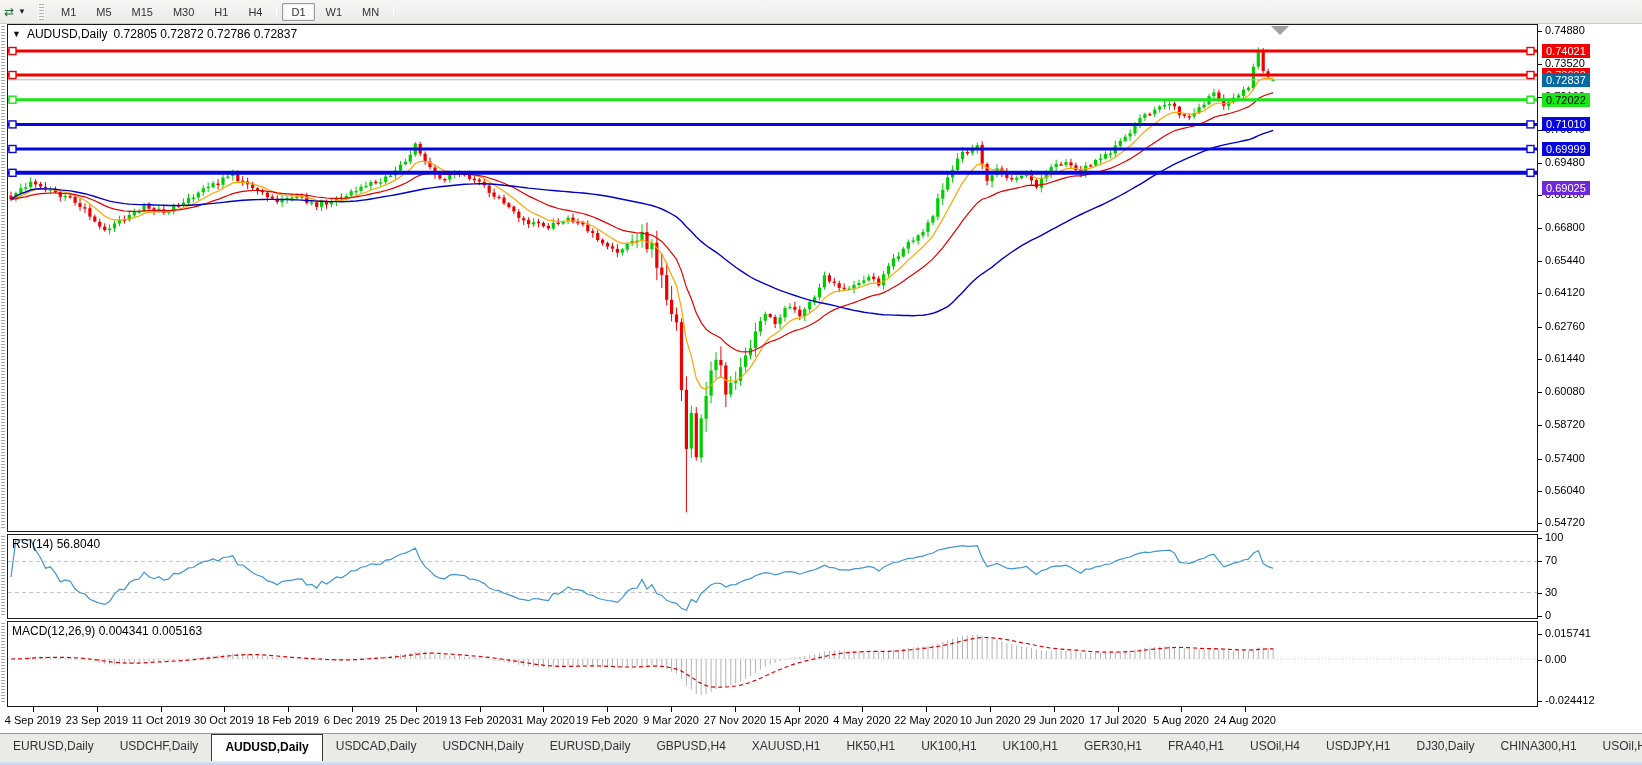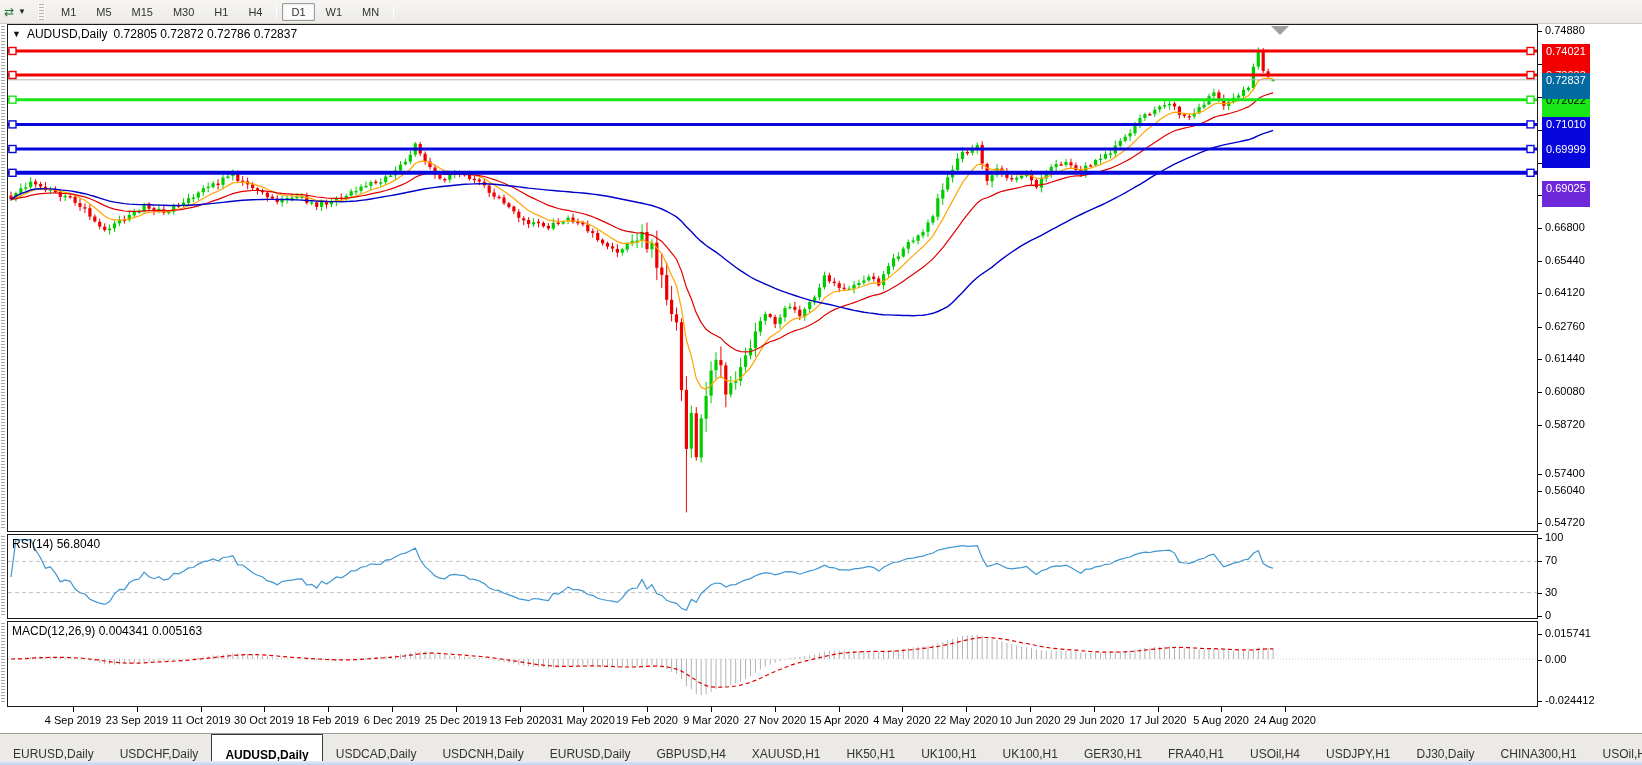--- a/index.html
+++ b/index.html
@@ -23,30 +23,30 @@
   .grip-col{position:absolute;left:1px;width:4px;background:repeating-linear-gradient(to bottom,#a8a8a8 0 1px,#ffffff 1px 3px);}
   .panel svg{position:absolute;left:0;top:0;}
   .panel-label{position:absolute;left:4px;top:2px;font-size:12px;color:#000;white-space:pre;z-index:5;}
   #chart-title{display:flex;align-items:center;gap:6px;}
   #chart-title .dd{font-size:9px;color:#111;}
 
   
   #axis-col{position:absolute;left:1538px;top:24px;width:104px;height:683px;background:#fff;font-size:11px;}
   .tick{position:absolute;left:0;height:13px;line-height:13px;white-space:nowrap;color:#000;}
   .tick i{display:inline-block;width:4px;height:1px;background:#000;vertical-align:middle;margin-right:3px;}
-  .badge{position:absolute;left:4px;height:26px;line-height:14px;padding:0 4px;font-size:11px;white-space:nowrap;z-index:6;}
+  .badge{position:absolute;left:4px;height:14px;line-height:14px;padding:0 4px;font-size:11px;white-space:nowrap;z-index:6;}
 
   
-  #date-row{position:absolute;left:7px;top:707px;width:1531px;height:24px;background:#fff;font-size:11px;margin-left:40px;}
+  #date-row{position:absolute;left:7px;top:707px;width:1531px;height:24px;background:#fff;font-size:11px;}
   .dtick{position:absolute;top:0;width:1px;height:5px;background:#000;}
   .dlabel{position:absolute;top:7px;width:90px;text-align:center;white-space:nowrap;}
 
   
   #tabbar{position:absolute;left:0;top:733px;width:1642px;height:28px;background:#eceae7;border-top:1px solid #9f9b94;display:flex;align-items:stretch;font-size:12px;color:#333;}
-  .tab{padding:13px 13px 0 13px;cursor:pointer;white-space:nowrap;}
+  .tab{padding:5px 13px 0 13px;cursor:pointer;white-space:nowrap;}
   .tab.active{background:#fff;border:1px solid #3a3a3a;border-bottom:none;font-weight:bold;color:#000;margin-top:0px;}
   .tab-sep{width:1px;background:#b5b1aa;margin:6px 0;}
   #status-strip{position:absolute;left:0;top:761px;width:1642px;height:4px;background:linear-gradient(#e7eefb,#bfd2ea);}
 </style>
 </head>
 <body>
 
 <div id="app">
 
   <div id="toolbar">
@@ -896,21 +896,21 @@
       <div class="tick" style="top:99px"><i></i>0.70840</div>
       <div class="tick" style="top:132px"><i></i>0.69480</div>
       <div class="tick" style="top:164px"><i></i>0.68160</div>
       <div class="tick" style="top:197px"><i></i>0.66800</div>
       <div class="tick" style="top:230px"><i></i>0.65440</div>
       <div class="tick" style="top:262px"><i></i>0.64120</div>
       <div class="tick" style="top:296px"><i></i>0.62760</div>
       <div class="tick" style="top:328px"><i></i>0.61440</div>
       <div class="tick" style="top:361px"><i></i>0.60080</div>
       <div class="tick" style="top:394px"><i></i>0.58720</div>
-      <div class="tick" style="top:443px"><i></i>0.57400</div>
+      <div class="tick" style="top:428px"><i></i>0.57400</div>
       <div class="tick" style="top:460px"><i></i>0.56040</div>
       <div class="tick" style="top:492px"><i></i>0.54720</div>
       <div class="tick" style="top:507px"><i></i>100</div>
       <div class="tick" style="top:530px"><i></i>70</div>
       <div class="tick" style="top:562px"><i></i>30</div>
       <div class="tick" style="top:585px"><i></i>0</div>
       <div class="tick" style="top:603px"><i></i>0.015741</div>
       <div class="tick" style="top:629px"><i></i>0.00</div>
       <div class="tick" style="top:670px"><i></i>-0.024412</div>
       <div class="badge" style="top:20px;background:#f20000;color:#ffffff">0.74021</div>

